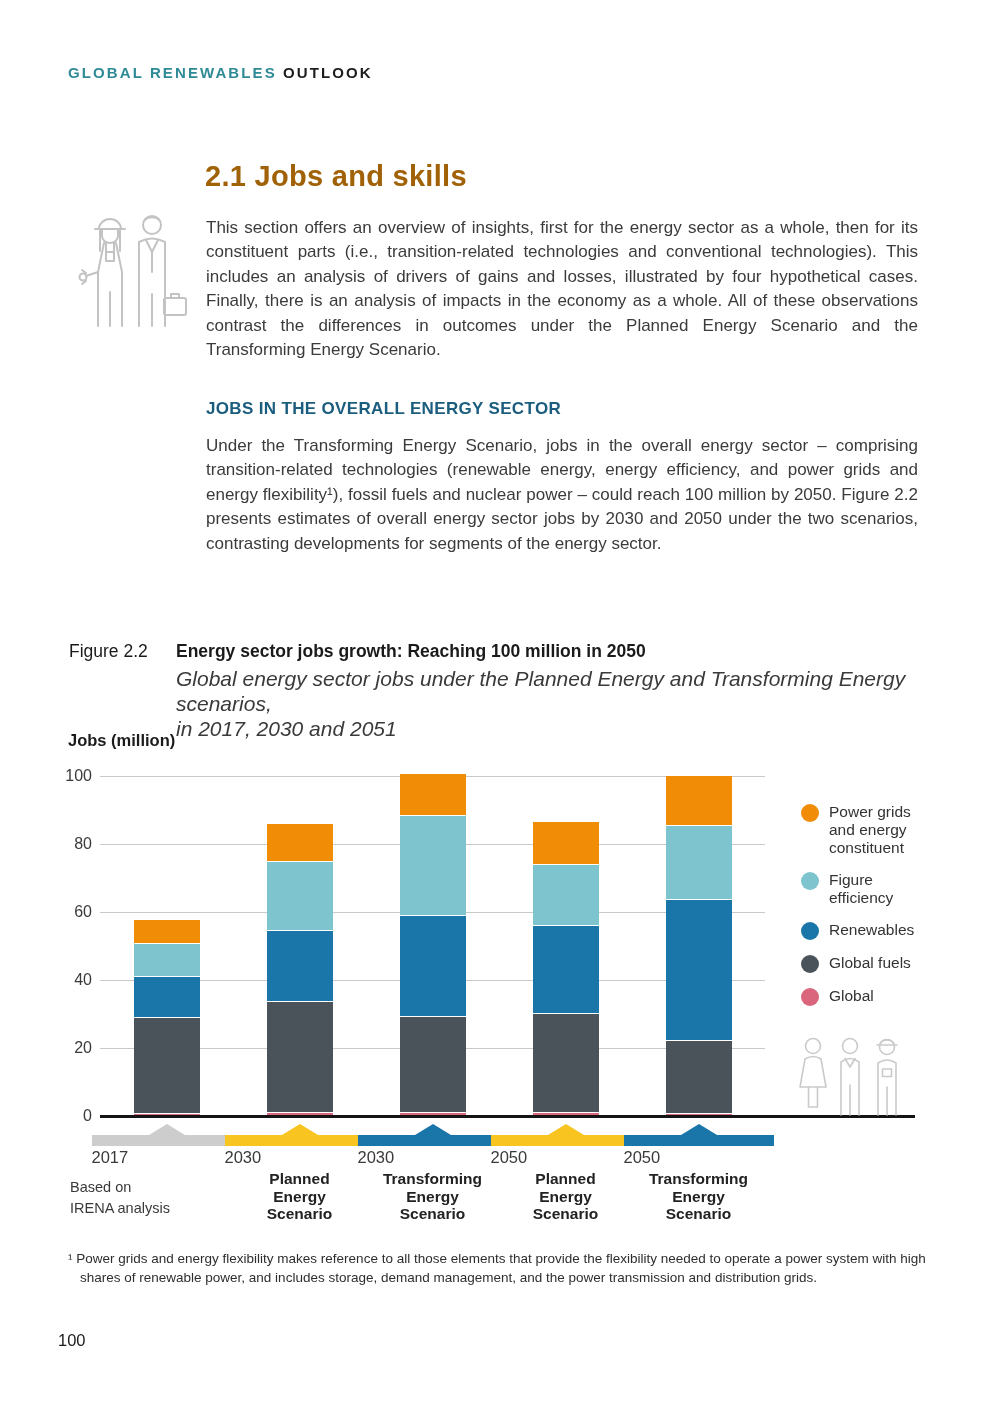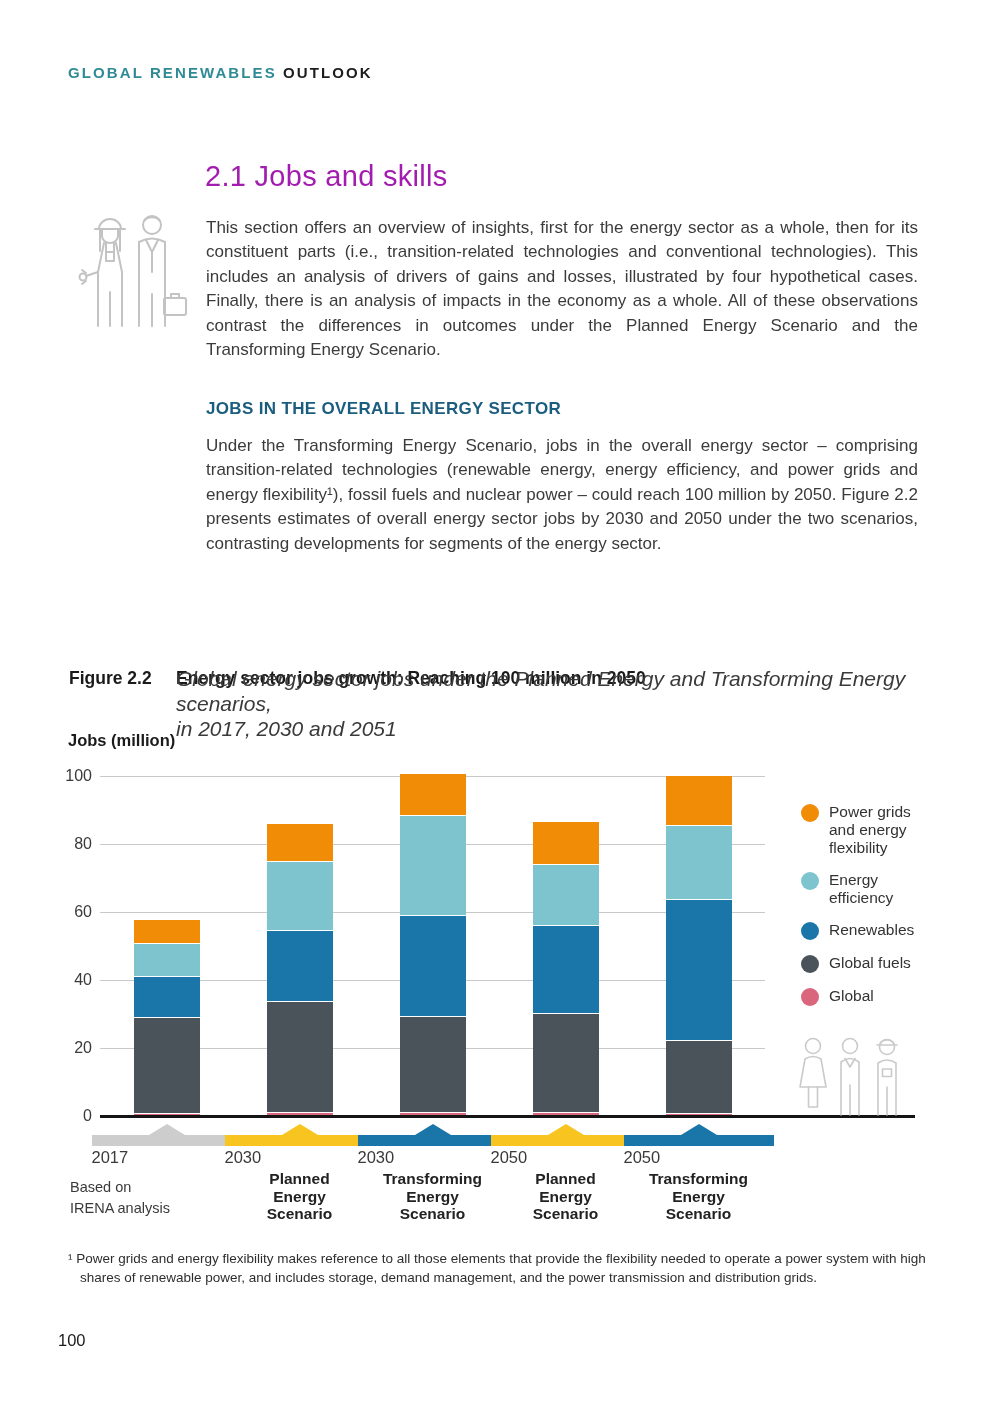--- a/index.html
+++ b/index.html
@@ -4,27 +4,27 @@
 <style>
   html,body{margin:0;padding:0;background:#ffffff;}
   .page{position:relative;width:1003px;height:1417px;background:#fff;overflow:hidden;
         font-family:"Liberation Sans",sans-serif;color:#3a3a3a;}
   
   .header{position:absolute;left:68px;top:64px;font-size:15px;font-weight:600;letter-spacing:.14em;}
   .brand-teal{color:#2e8b96;}
   .brand-dark{color:#1c1c1c;}
   
   .workers-icon{position:absolute;left:76px;top:210px;}
-  h1.sec-title{position:absolute;left:205px;top:160px;margin:0;font-size:29px;font-weight:400;color:#a21caf;letter-spacing:.01em;}
+  h1.sec-title{position:absolute;left:205px;top:160px;margin:0;font-size:29px;font-weight:700;color:#a16207;letter-spacing:.01em;}
   p.intro{position:absolute;left:206px;top:216px;width:712px;margin:0;font-size:17px;line-height:24.4px;text-align:justify;color:#3b3b3b;}
   h2.subhead{position:absolute;left:206px;top:399px;margin:0;font-size:17px;font-weight:700;color:#1b5d7e;letter-spacing:.02em;}
   p.body2{position:absolute;left:206px;top:434px;width:712px;margin:0;font-size:17px;line-height:24.4px;text-align:justify;color:#3b3b3b;}
   
   .figcap{position:absolute;left:69px;top:641px;font-size:17.5px;color:#1a1a1a;}
-  .figlabel{font-weight:700;display:inline-block;width:107px;margin-top:27px;}
+  .figlabel{font-weight:400;display:inline-block;width:107px;}
   .figtitle{font-weight:700;}
   .figsub{position:absolute;left:176px;top:666px;width:760px;font-size:21px;font-style:italic;color:#3a3a3a;line-height:25px;}
   
   .ylabel{position:absolute;left:68px;top:731px;font-size:16.5px;font-weight:700;color:#1a1a1a;}
   #yticks{position:absolute;left:34px;top:776px;width:58px;height:340px;}
   .ytick{position:absolute;right:0;width:58px;text-align:right;font-size:16px;color:#3a3a3a;}
   #plot{position:absolute;left:100px;top:776px;width:665px;height:340px;}
   .gridline{position:absolute;left:0;width:100%;height:1px;background:#c9c9c9;}
   .bar{position:absolute;bottom:0;display:flex;flex-direction:column-reverse;}
   .seg{width:100%;box-sizing:border-box;border-top:1px solid #fff;}
@@ -190,25 +190,25 @@
       <div class="xyear" style="left: 523.5px;">2050</div>
       <div class="xscen" style="left: 523.5px;">
         <div>Transforming</div>
         <div>Energy</div>
         <div>Scenario</div>
       </div>
     </div>
   <div id="legend">
       <div class="leg-item">
         <span class="leg-dot" style="background: rgb(240, 140, 6);"></span>
-        <span class="leg-label">Power grids and energy flexibility</span>
+        <span class="leg-label">Power grids and energy constituent</span>
       </div>
       <div class="leg-item">
         <span class="leg-dot" style="background: rgb(126, 196, 206);"></span>
-        <span class="leg-label">Energy efficiency</span>
+        <span class="leg-label">Figure efficiency</span>
       </div>
       <div class="leg-item">
         <span class="leg-dot" style="background: rgb(26, 118, 169);"></span>
         <span class="leg-label">Renewables</span>
       </div>
       <div class="leg-item">
         <span class="leg-dot" style="background: rgb(74, 82, 90);"></span>
         <span class="leg-label">Global fuels</span>
       </div>
       <div class="leg-item">

